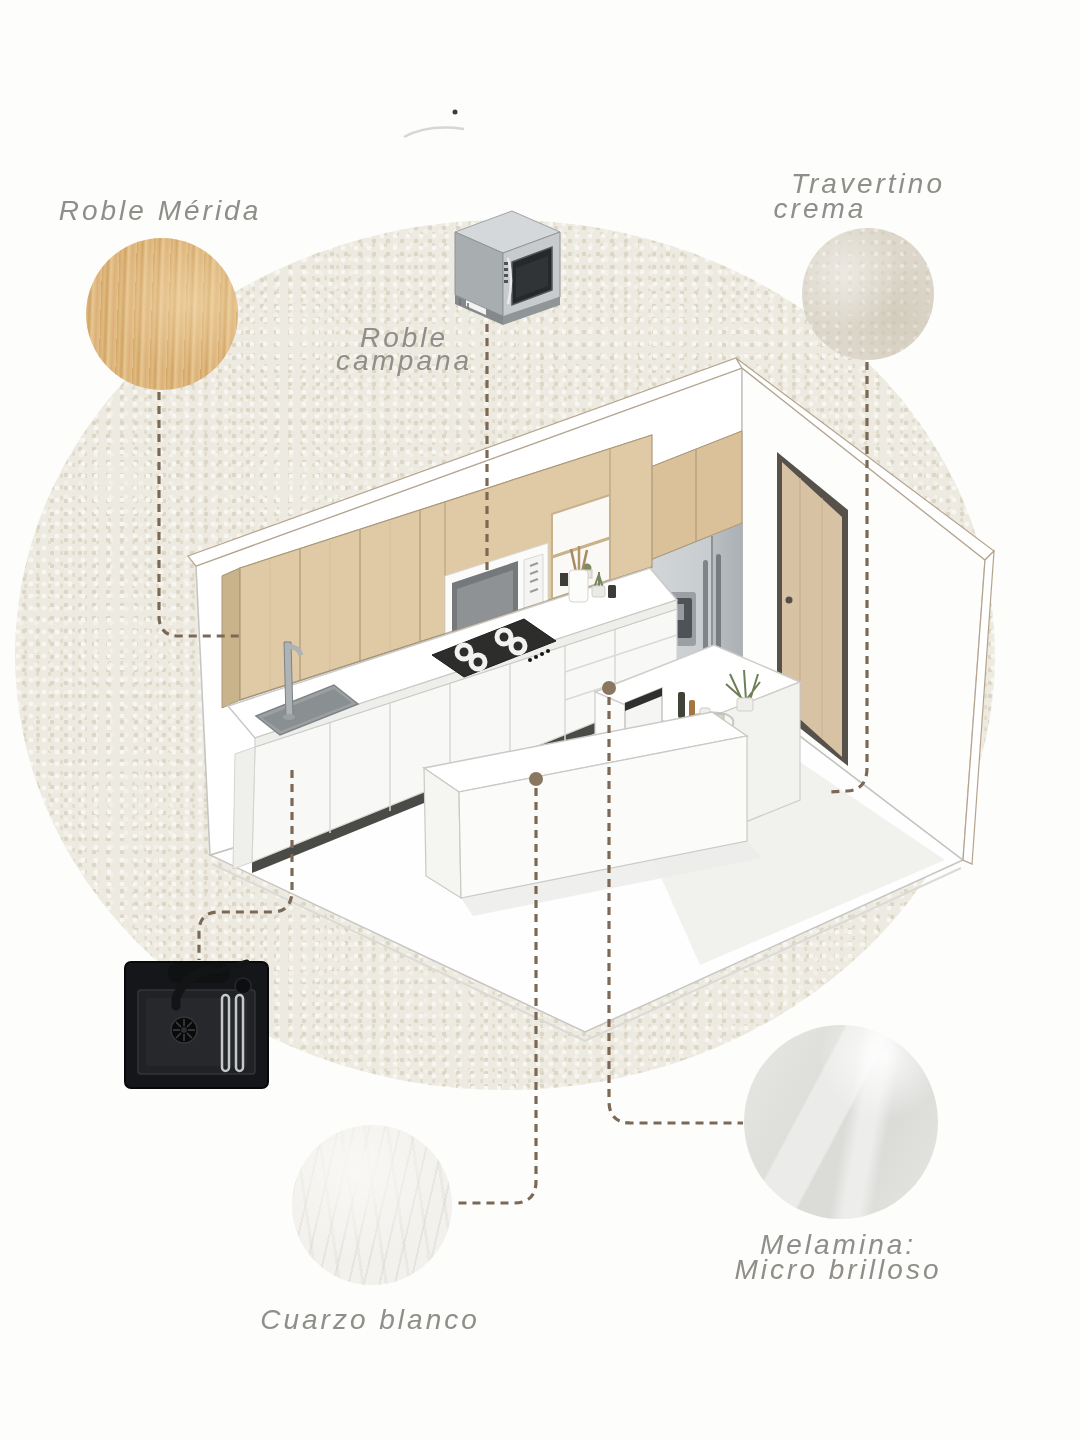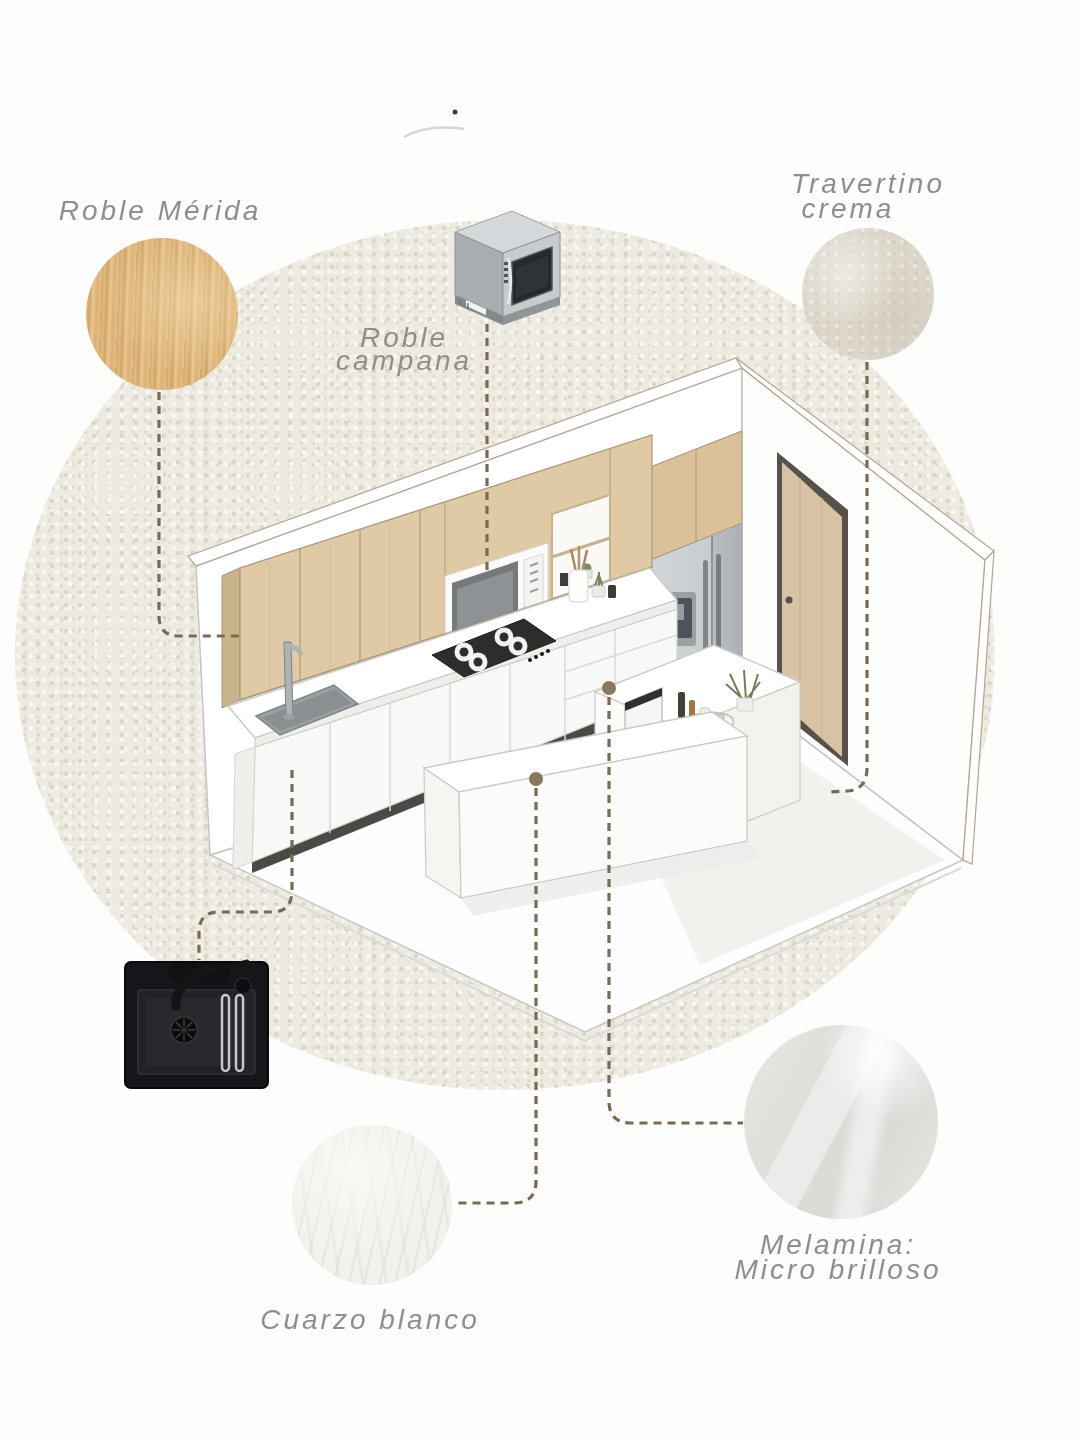--- a/index.html
+++ b/index.html
@@ -318,18 +318,18 @@
   <path d="M 404,137 Q 428,124 464,129" fill="none" stroke="#cfcfcf" stroke-width="2.5" opacity=".85"></path>
 </svg>
 
 <div class="abs swatch swatch-roble"></div>
 <div class="abs swatch swatch-travertino"></div>
 <div class="abs swatch swatch-cuarzo"></div>
 <div class="abs swatch swatch-melamina"></div>
 
 <div class="abs label" style="left:160px;top:198px;">Roble Mérida</div>
 <div class="abs label" style="left:868px;top:171px;">Travertino</div>
-<div class="abs label" style="left:848px;top:196px;">crema</div>
+<div class="abs label" style="left:820px;top:196px;">crema</div>
 <div class="abs label" style="left:404px;top:325px;">Roble</div>
 <div class="abs label" style="left:404px;top:348px;">campana</div>
 <div class="abs label" style="left:370px;top:1307px;">Cuarzo blanco</div>
 <div class="abs label" style="left:838px;top:1232px;">Melamina:</div>
 <div class="abs label" style="left:838px;top:1257px;">Micro brilloso</div>
 
 </body></html>

